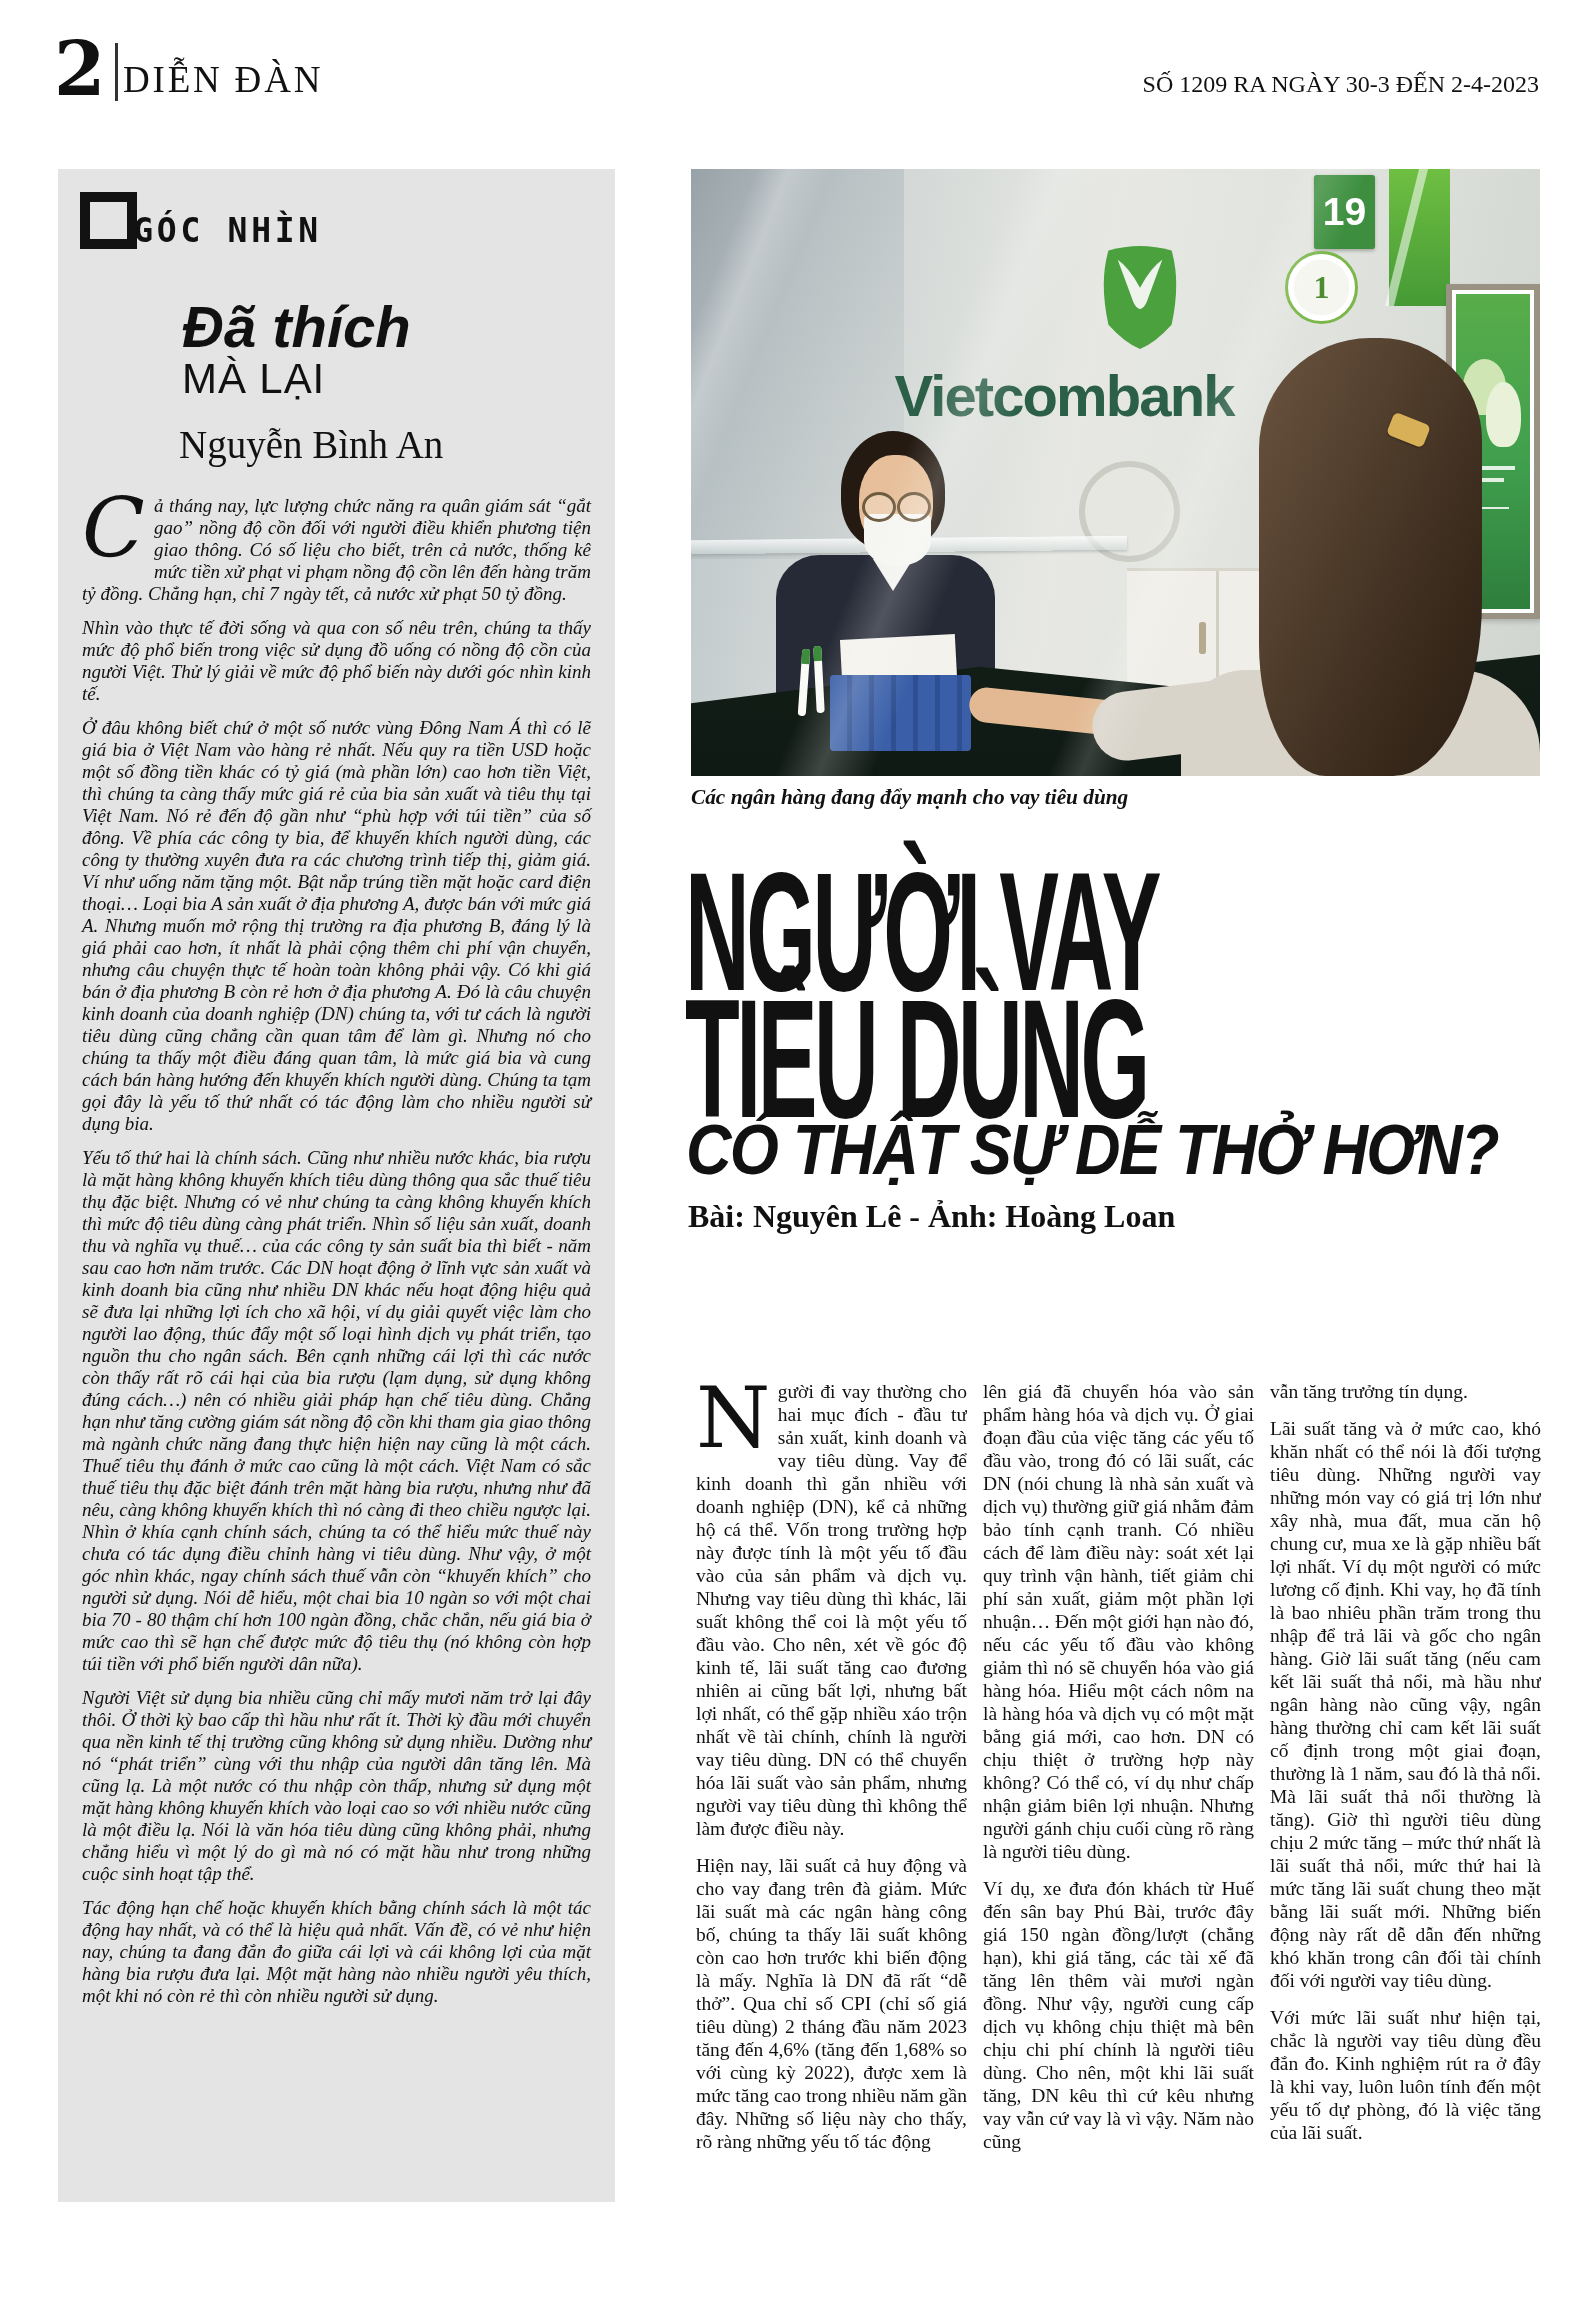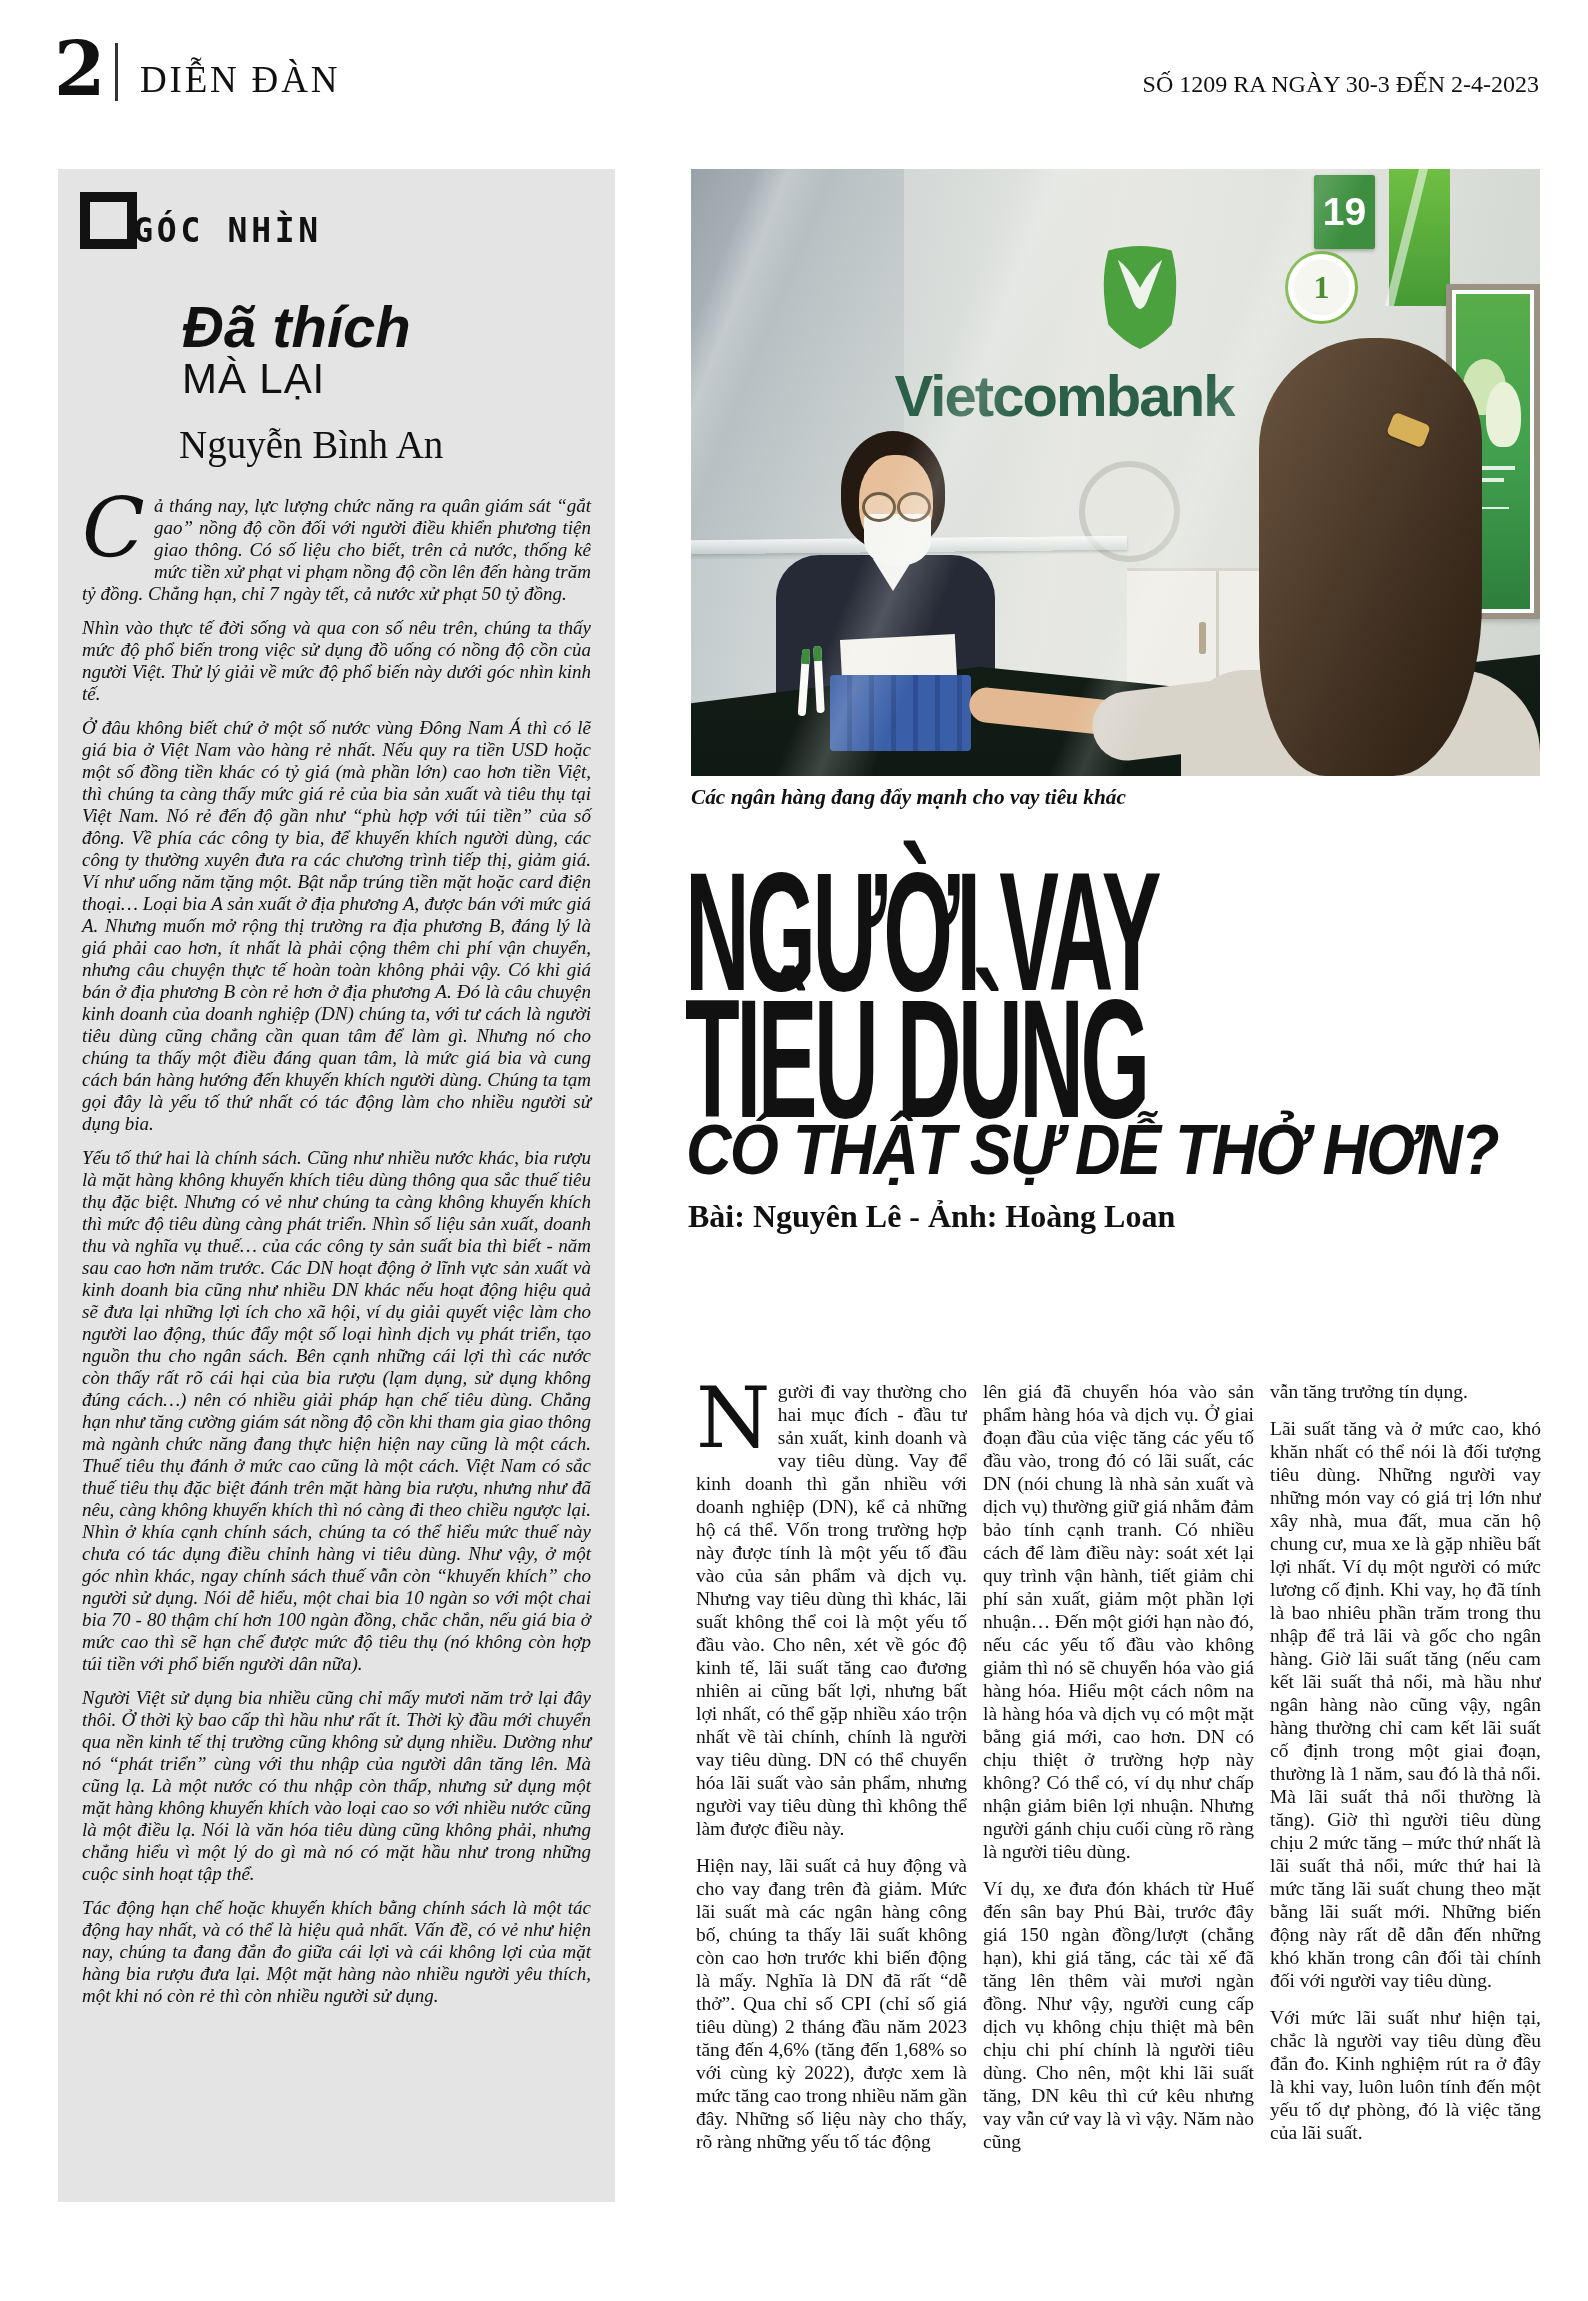--- a/index.html
+++ b/index.html
@@ -14,21 +14,21 @@
   
   .page-num{
     position:absolute;left:54px;top:32px;
     font-family:"DejaVu Serif", serif;font-weight:bold;
     font-size:74px;line-height:1;
   }
   .header-divider{
     position:absolute;left:115px;top:43px;width:2.8px;height:58px;background:#333;
   }
   .section-title{
-    position:absolute;left:140px;top:61px;
+    position:absolute;left:123px;top:61px;
     font-family:"Liberation Serif", serif;
     font-size:37px;line-height:1;letter-spacing:2.8px;
   }
   .issue-info{
     position:absolute;right:50px;top:72px;
     font-size:24px;line-height:1;
     font-family:"Liberation Serif", serif;
   }
 
   
@@ -278,21 +278,21 @@
   <div class="ph cust-coat"></div>
   <div class="ph coat-arm"></div>
   <div class="ph cust-face"></div>
   <div class="ph cust-mask"></div>
   <div class="ph cust-hair"></div>
   <div class="ph hair-clip"></div>
 
   <div class="ph reflection"></div>
 </div>
 
-<div class="photo-caption">Các ngân hàng đang đẩy mạnh cho vay tiêu khác</div>
+<div class="photo-caption">Các ngân hàng đang đẩy mạnh cho vay tiêu dùng</div>
 
 <div class="headline">
   <div>NGƯỜI VAY</div>
   <div>TIÊU DÙNG</div>
 </div>
 <div class="subheadline">CÓ THẬT SỰ DỄ THỞ HƠN?</div>
 <div class="byline">Bài: Nguyên Lê - Ảnh: Hoàng Loan</div>
 
 <div class="columns">
   <div class="col">

